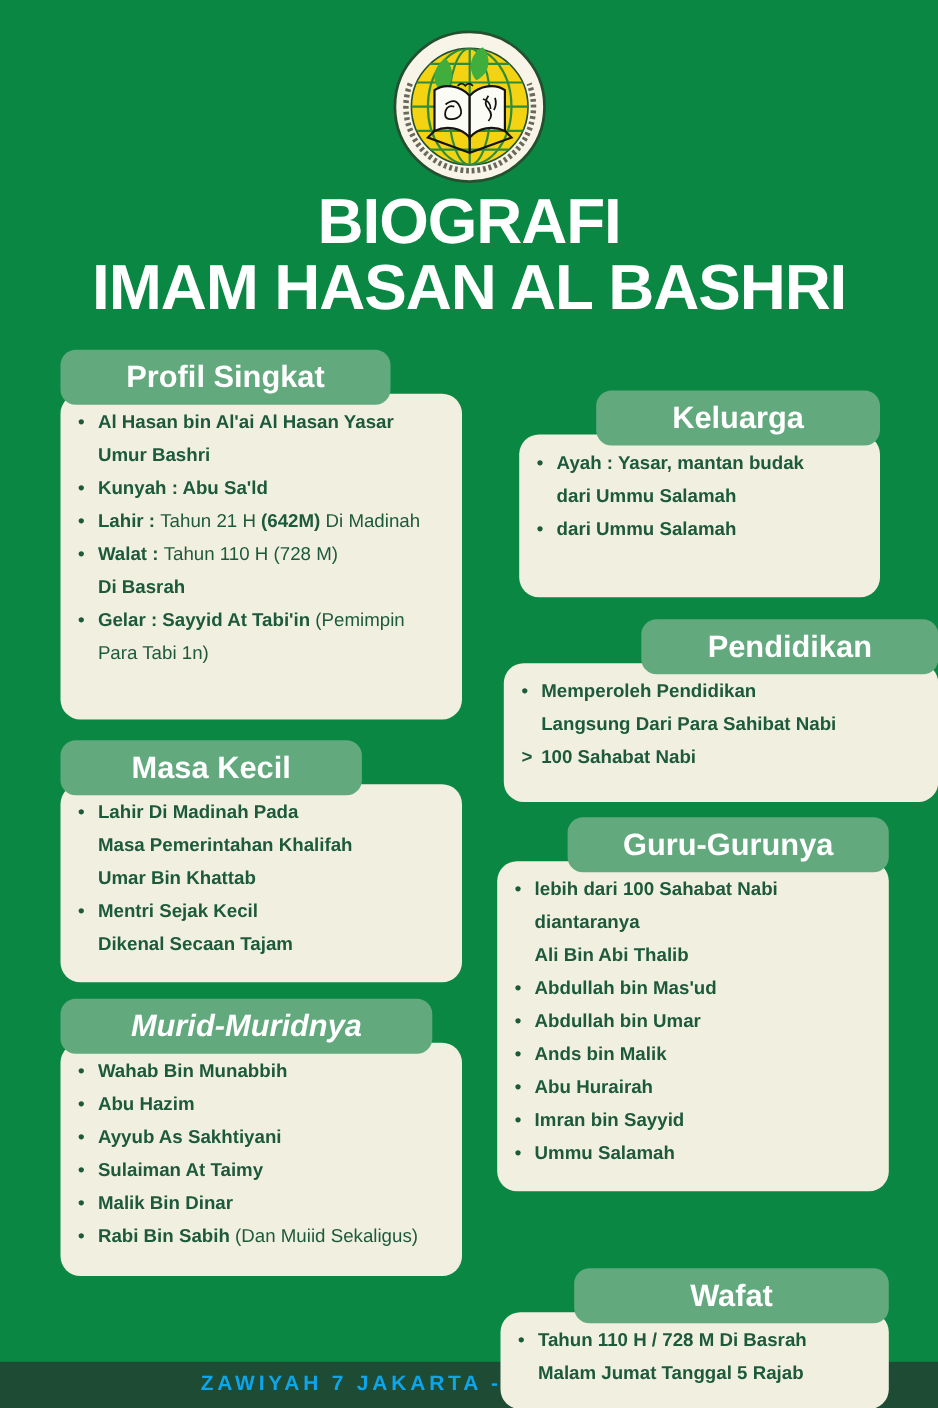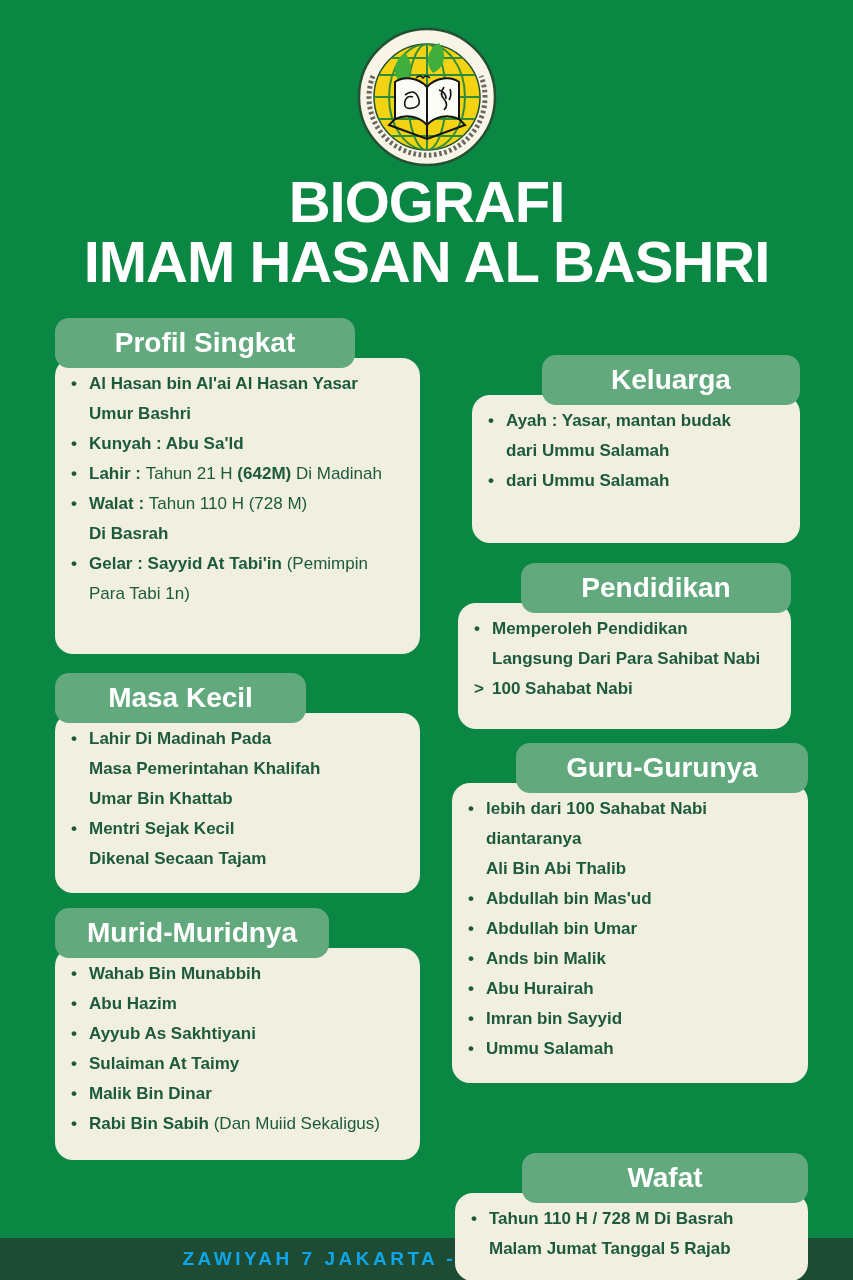--- a/index.html
+++ b/index.html
@@ -152,21 +152,21 @@
               <span class="marker">•</span>
               <div class="itext">
                 <span class="line"><span class="seg">Gelar : Sayyid At Tabi'in </span><span class="seg r">(Pemimpin</span></span>
                 <span class="line"><span class="seg r">Para Tabi 1n)</span></span>
               </div>
             </li>
           </ul>
         </div>
       </div>
       <div class="card left-align" style="left: 55px; top: 673px; width: 365px;">
-        <div class="tab" style="width: 251px;">Masa Kecil</div>
+        <div class="tab" style="width: 274px;">Masa Kecil</div>
         <div class="bodybox" style="height: 180px;">
           <ul class="items">
             <li class="item">
               <span class="marker">•</span>
               <div class="itext">
                 <span class="line"><span class="seg">Lahir Di Madinah Pada</span></span>
                 <span class="line"><span class="seg">Masa Pemerintahan Khalifah</span></span>
                 <span class="line"><span class="seg">Umar Bin Khattab</span></span>
               </div>
             </li>
@@ -174,21 +174,21 @@
               <span class="marker">•</span>
               <div class="itext">
                 <span class="line"><span class="seg">Mentri Sejak Kecil</span></span>
                 <span class="line"><span class="seg">Dikenal Secaan Tajam</span></span>
               </div>
             </li>
           </ul>
         </div>
       </div>
       <div class="card left-align" style="left: 55px; top: 908px; width: 365px;">
-        <div class="tab" style="width: 274px;">Murid-Muridnya</div>
+        <div class="tab" style="width: 338px; font-style: italic;">Murid-Muridnya</div>
         <div class="bodybox" style="height: 212px;">
           <ul class="items">
             <li class="item">
               <span class="marker">•</span>
               <div class="itext">
                 <span class="line"><span class="seg">Wahab Bin Munabbih</span></span>
               </div>
             </li>
             <li class="item">
               <span class="marker">•</span>
@@ -236,21 +236,21 @@
             </li>
             <li class="item">
               <span class="marker">•</span>
               <div class="itext">
                 <span class="line"><span class="seg">dari Ummu Salamah</span></span>
               </div>
             </li>
           </ul>
         </div>
       </div>
-      <div class="card right-align" style="left: 458px; top: 563px; width: 333px;">
+      <div class="card right-align" style="left: 458px; top: 563px; width: 395px;">
         <div class="tab" style="width: 270px;">Pendidikan</div>
         <div class="bodybox" style="height: 126px;">
           <ul class="items">
             <li class="item">
               <span class="marker">•</span>
               <div class="itext">
                 <span class="line"><span class="seg">Memperoleh Pendidikan</span></span>
                 <span class="line"><span class="seg">Langsung Dari Para Sahibat Nabi</span></span>
               </div>
             </li>

